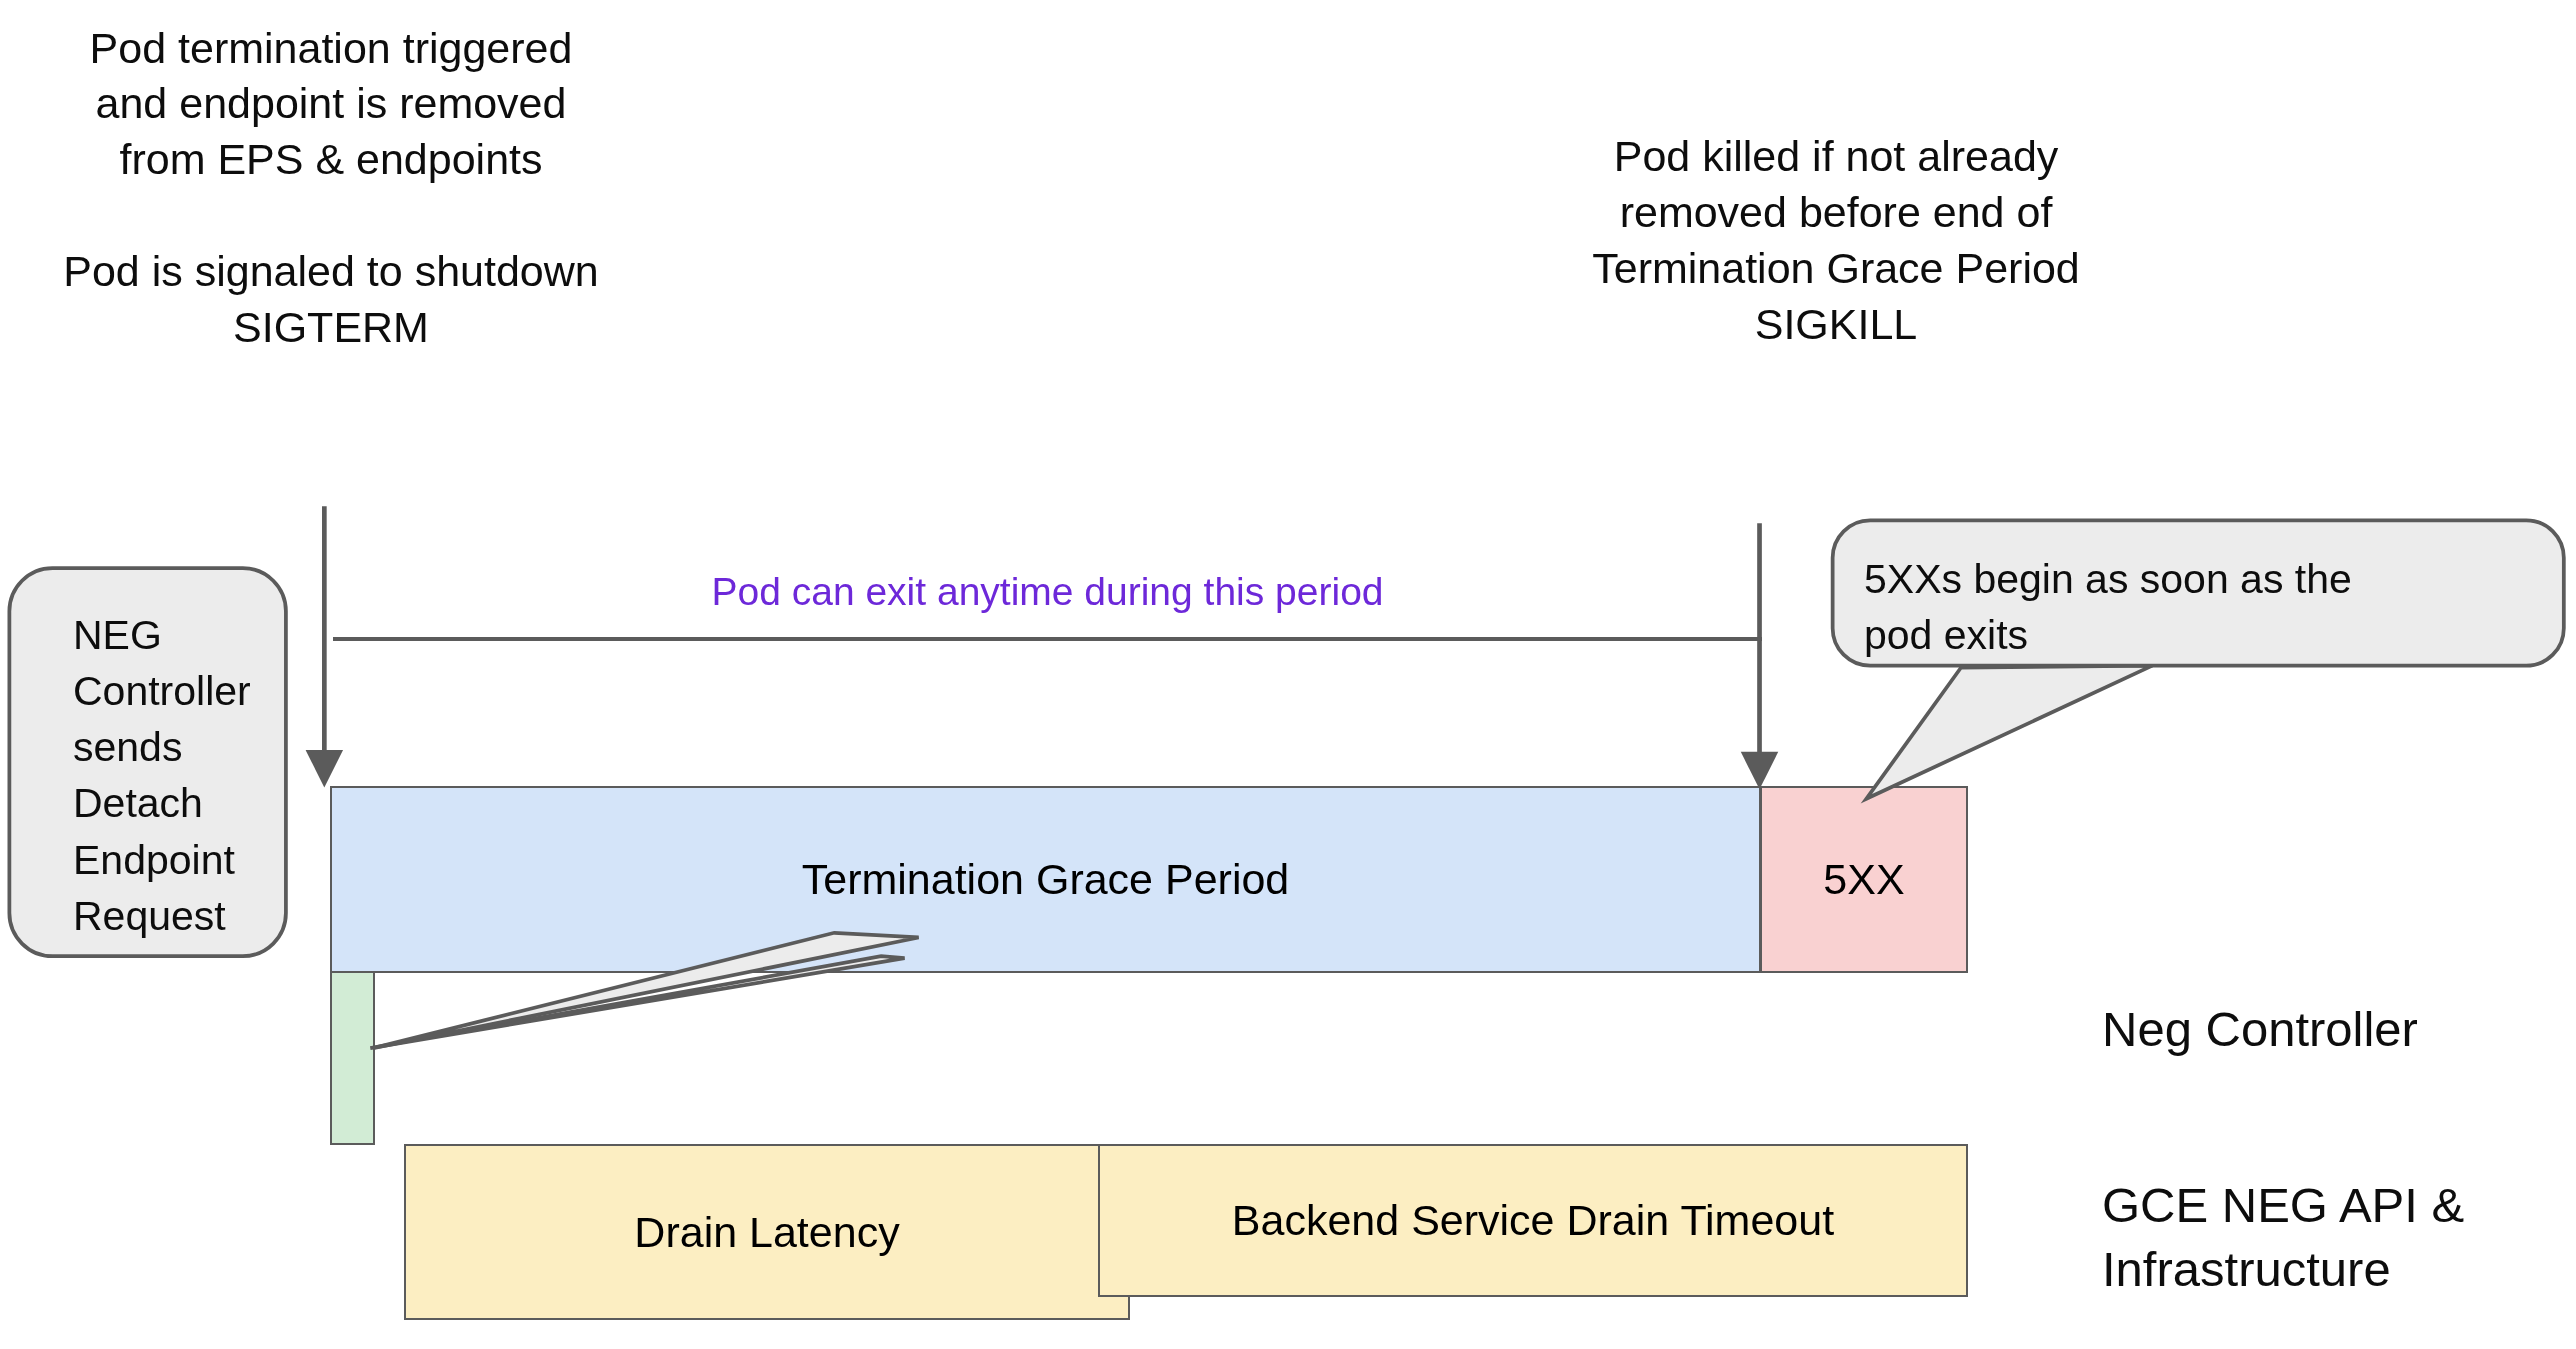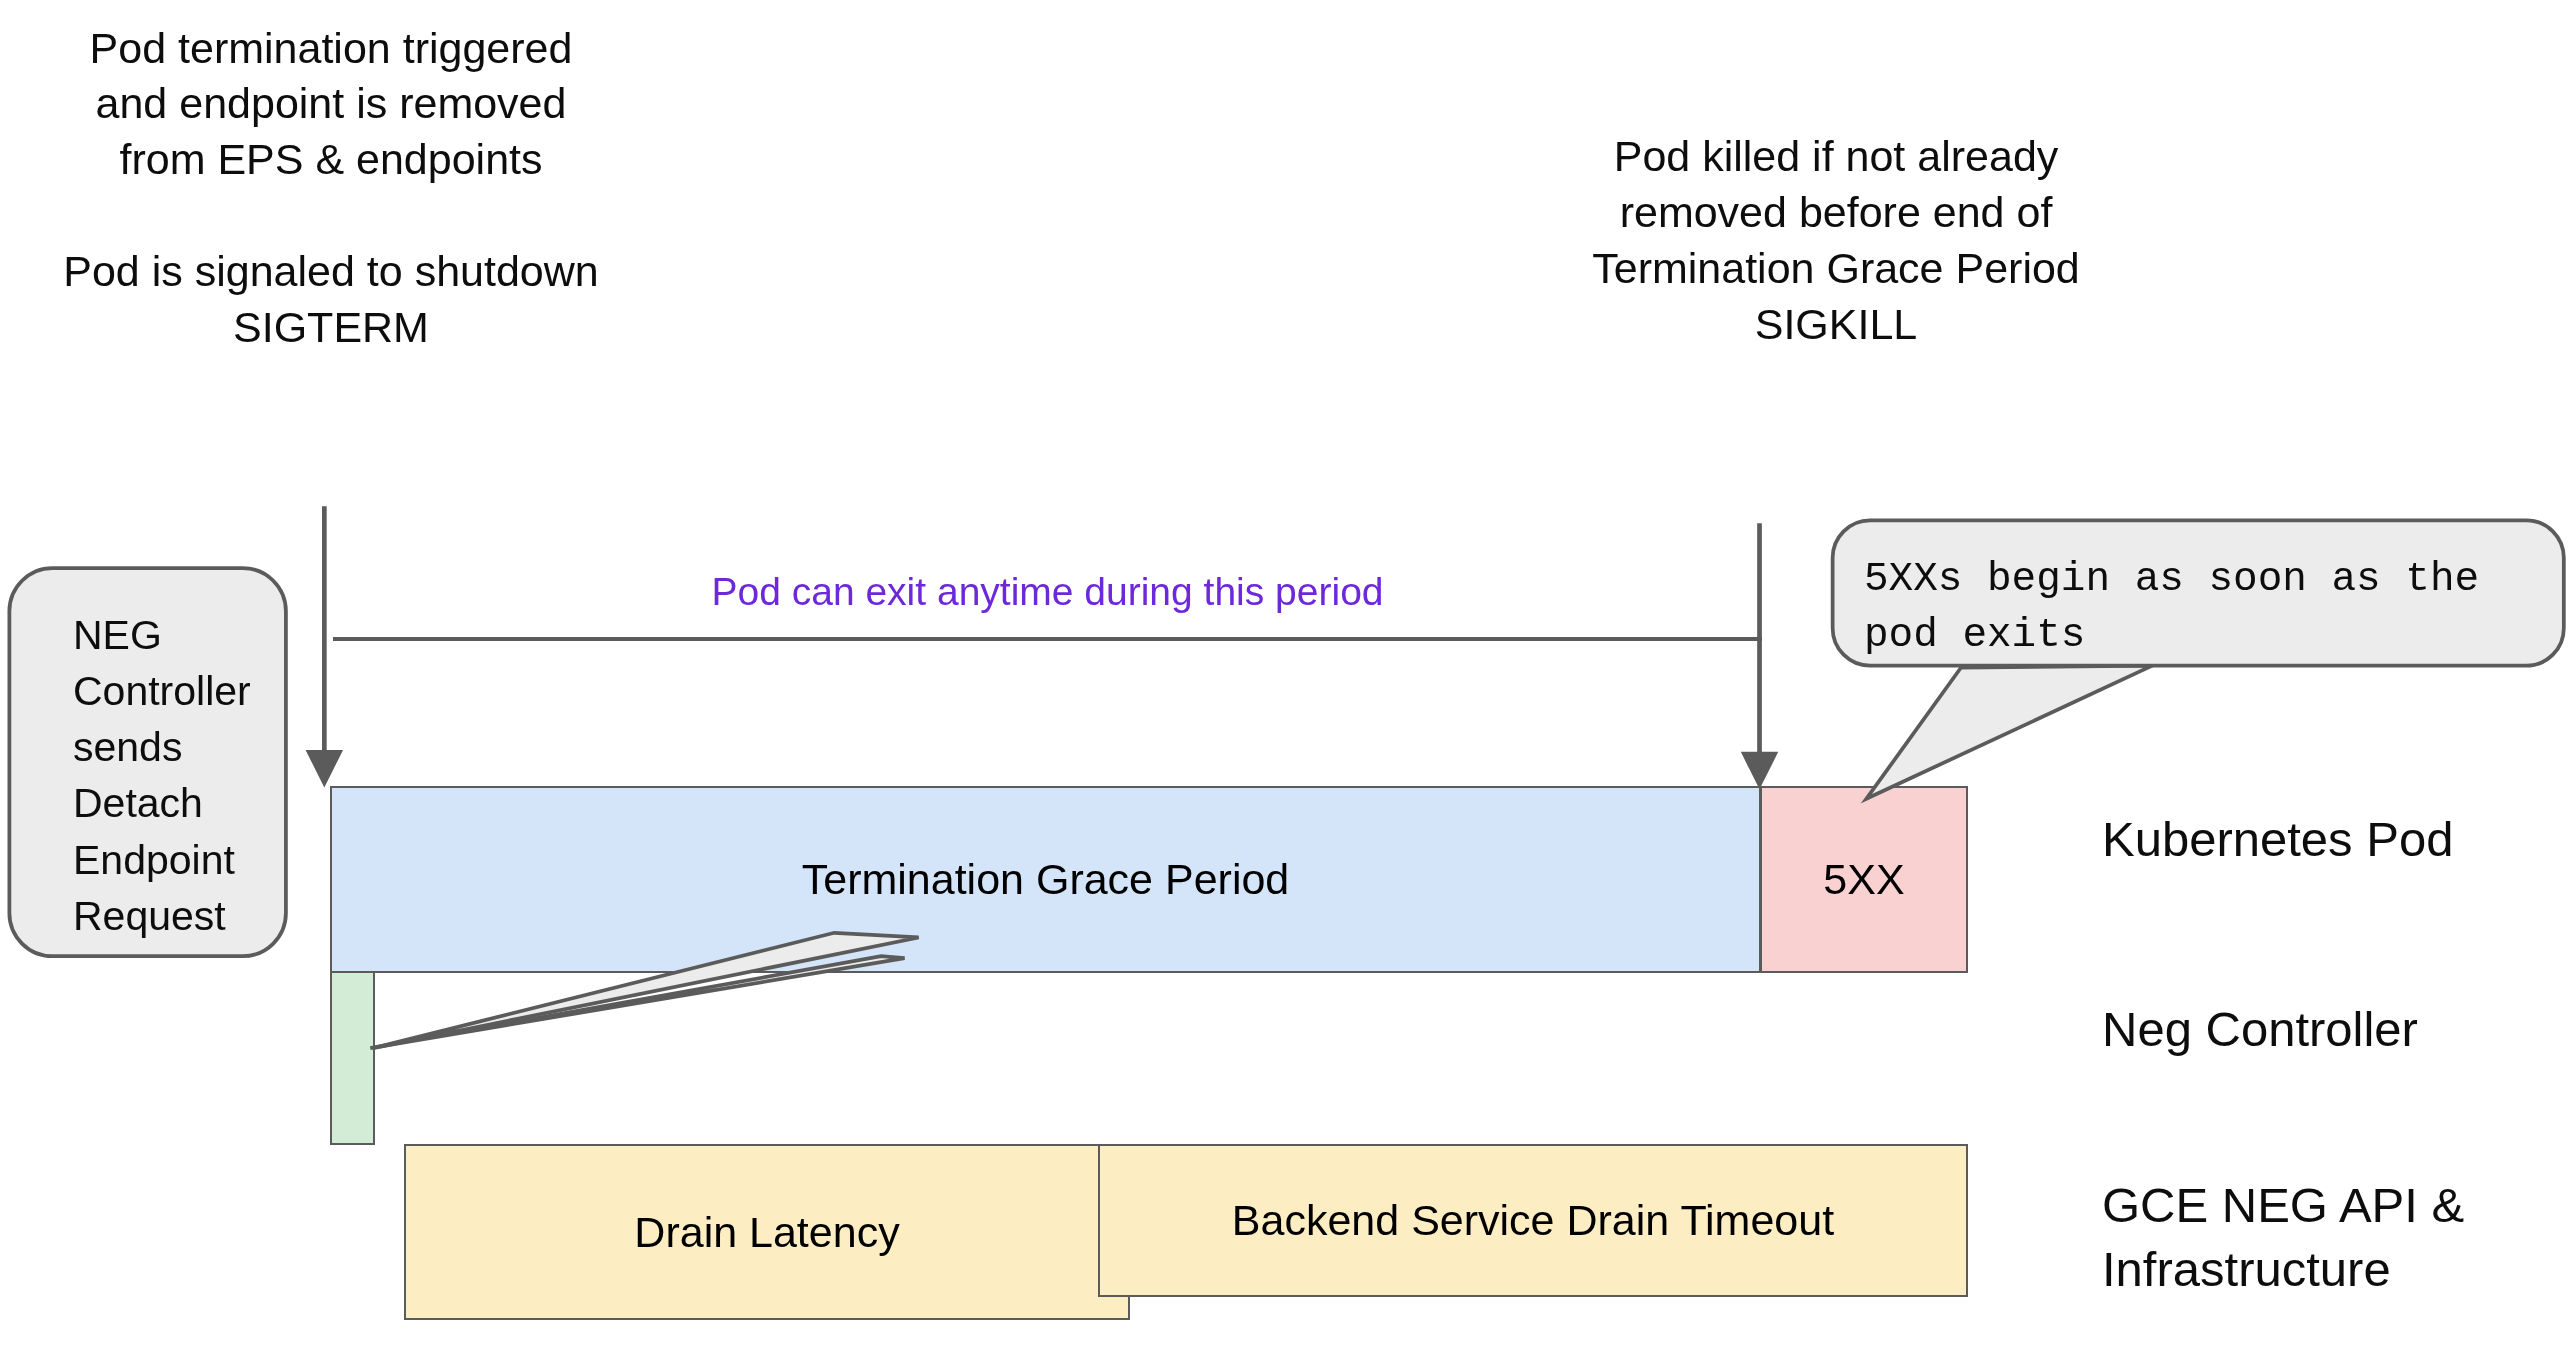--- a/index.html
+++ b/index.html
@@ -79,21 +79,21 @@
   }
 
   .callout-text {
     position: absolute;
     font-size: 41px;
     line-height: 1.37;
     color: #0d0d0d;
     white-space: pre-line;
   }
   #callout-left-text  { left: 49px;   top: 607px; width: 216px; margin-left: 24px; }
-  #callout-right-text { left: 1864px; top: 551px; width: 656px; font-family: Liberation Mono, monospace; }
+  #callout-right-text { left: 1864px; top: 551px; width: 656px; }
 
   svg.overlay {
     position: absolute;
     left: 0; top: 0;
     width: 2576px;
     height: 1350px;
     pointer-events: none;
   }
 </style>
 </head>
@@ -129,21 +129,20 @@
   </div>
 
   <div class="bar" id="bar-drain">
     <span>Drain Latency</span>
   </div>
 
   <div class="bar" id="bar-bsdt">
     <span>Backend Service Drain Timeout</span>
   </div>
 
-  <div class="row-label" id="row-label-0">Kubernetes Pod</div>
   <div class="row-label" id="row-label-1">Neg Controller</div>
   <div class="row-label" id="row-label-2">GCE NEG API &amp;
 Infrastructure</div>
 
   <svg class="overlay" viewBox="0 0 2748 1440">
     <defs>
       <marker id="arrowhead" markerWidth="9" markerHeight="9" refX="4.5" refY="4.5" orient="auto">
         <path d="M0.5,0.5 L8.5,4.5 L0.5,8.5 z" fill="#5b5b5b"></path>
       </marker>
     </defs>

